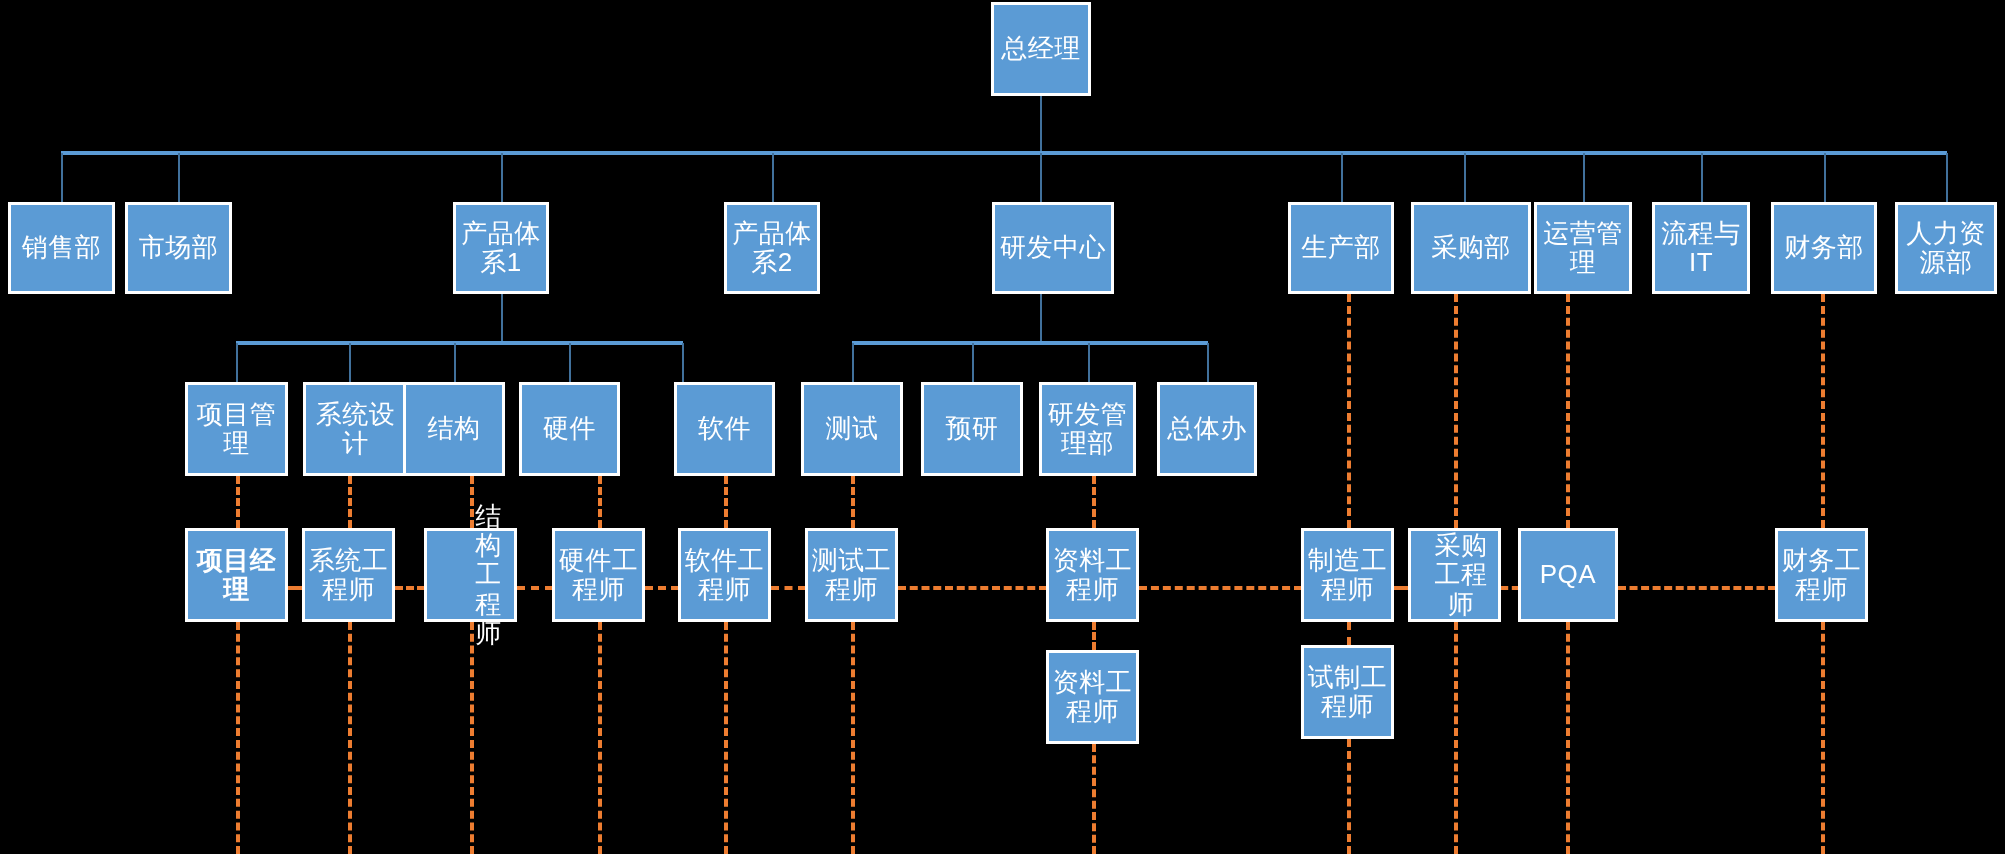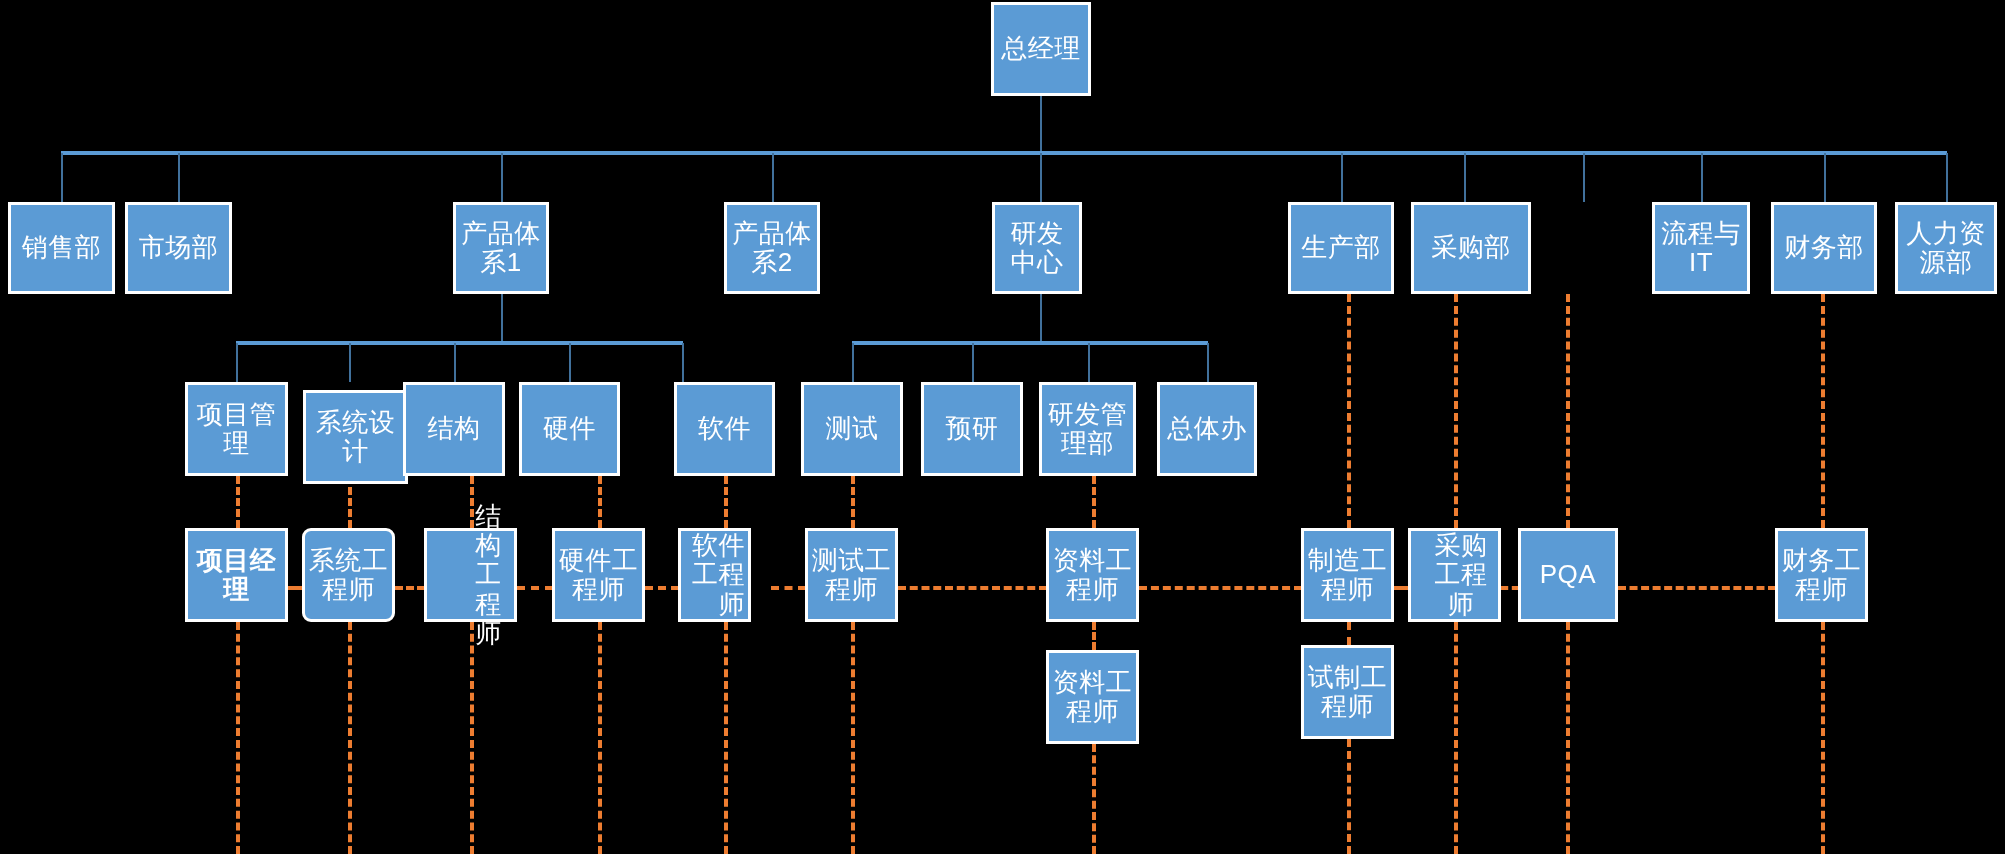--- a/index.html
+++ b/index.html
@@ -144,43 +144,46 @@
     </div>
   <div class="node" id="n-l2_marketing" style="left: 125px; top: 202px; width: 107px; height: 92px;">
       <span>市场部</span>
     </div>
   <div class="node" id="n-l2_product1" style="left: 453px; top: 202px; width: 96px; height: 92px;">
       <span>产品体系1</span>
     </div>
   <div class="node" id="n-l2_product2" style="left: 724px; top: 202px; width: 96px; height: 92px;">
       <span>产品体系2</span>
     </div>
-  <div class="node" id="n-l2_rnd" style="left: 992px; top: 202px; width: 90px; height: 92px; justify-content: center;">
+  <div class="node" id="n-l2_rnd" style="left: 992px; top: 202px; width: 122px; height: 92px; justify-content: center;">
       <span>研发中心</span>
     </div>
   <div class="node" id="n-l2_production" style="left: 1288px; top: 202px; width: 106px; height: 92px;">
       <span>生产部</span>
     </div>
   <div class="node" id="n-l2_purchasing" style="left: 1411px; top: 202px; width: 120px; height: 92px;">
       <span>采购部</span>
     </div>
+  <div class="node" id="n-l2_operations" style="left: 1534px; top: 202px; width: 98px; height: 92px;">
+      <span>运营管理</span>
+    </div>
   <div class="node" id="n-l2_process_it" style="left: 1652px; top: 202px; width: 98px; height: 92px;">
       <span>流程与IT</span>
     </div>
   <div class="node" id="n-l2_finance" style="left: 1771px; top: 202px; width: 106px; height: 92px;">
       <span>财务部</span>
     </div>
   <div class="node" id="n-l2_hr" style="left: 1895px; top: 202px; width: 102px; height: 92px;">
       <span>人力资源部</span>
     </div>
 
   <div class="node" id="n-l3_pm" style="left: 185px; top: 382px; width: 103px; height: 94px;">
       <span>项目管理</span>
     </div>
-  <div class="node" id="n-l3_sysdesign" style="left: 303px; top: 390px; width: 105px; height: 94px;">
+  <div class="node" id="n-l3_sysdesign" style="left: 303px; top: 382px; width: 105px; height: 94px;">
       <span>系统设计</span>
     </div>
   <div class="node" id="n-l3_structure" style="left: 403px; top: 382px; width: 102px; height: 94px;">
       <span>结构</span>
     </div>
   <div class="node" id="n-l3_hardware" style="left: 519px; top: 382px; width: 101px; height: 94px;">
       <span>硬件</span>
     </div>
   <div class="node" id="n-l3_software" style="left: 632px; top: 382px; width: 101px; height: 94px; margin-left: 42px;">
       <span>软件</span>
@@ -194,30 +197,30 @@
   <div class="node" id="n-l3_rndmgmt" style="left: 1039px; top: 382px; width: 97px; height: 94px;">
       <span>研发管理部</span>
     </div>
   <div class="node" id="n-l3_general" style="left: 1157px; top: 382px; width: 100px; height: 94px;">
       <span>总体办</span>
     </div>
 
   <div class="node" id="n-l4_pm" style="left: 185px; top: 528px; width: 103px; height: 94px; font-weight: bold;">
       <span>项目经理</span>
     </div>
-  <div class="node" id="n-l4_syseng" style="left: 302px; top: 528px; width: 93px; height: 94px; border-radius: 9px;">
+  <div class="node" id="n-l4_syseng" style="left: 302px; top: 528px; width: 93px; height: 94px;">
       <span>系统工程师</span>
     </div>
   <div class="node" id="n-l4_structeng" style="left: 424px; top: 528px; width: 93px; height: 94px; padding-left: 39px;">
       <span>结构工程师</span>
     </div>
   <div class="node" id="n-l4_hweng" style="left: 552px; top: 528px; width: 93px; height: 94px;">
       <span>硬件工程师</span>
     </div>
-  <div class="node" id="n-l4_sweng" style="left: 678px; top: 528px; width: 73px; height: 94px; text-align: right;">
+  <div class="node" id="n-l4_sweng" style="left: 678px; top: 528px; width: 93px; height: 94px;">
       <span>软件工程师</span>
     </div>
   <div class="node" id="n-l4_testeng" style="left: 805px; top: 528px; width: 93px; height: 94px;">
       <span>测试工程师</span>
     </div>
   <div class="node" id="n-l4_doceng" style="left: 1046px; top: 528px; width: 93px; height: 94px;">
       <span>资料工程师</span>
     </div>
   <div class="node" id="n-l4_mfgeng" style="left: 1301px; top: 528px; width: 93px; height: 94px;">
       <span>制造工程师</span>

